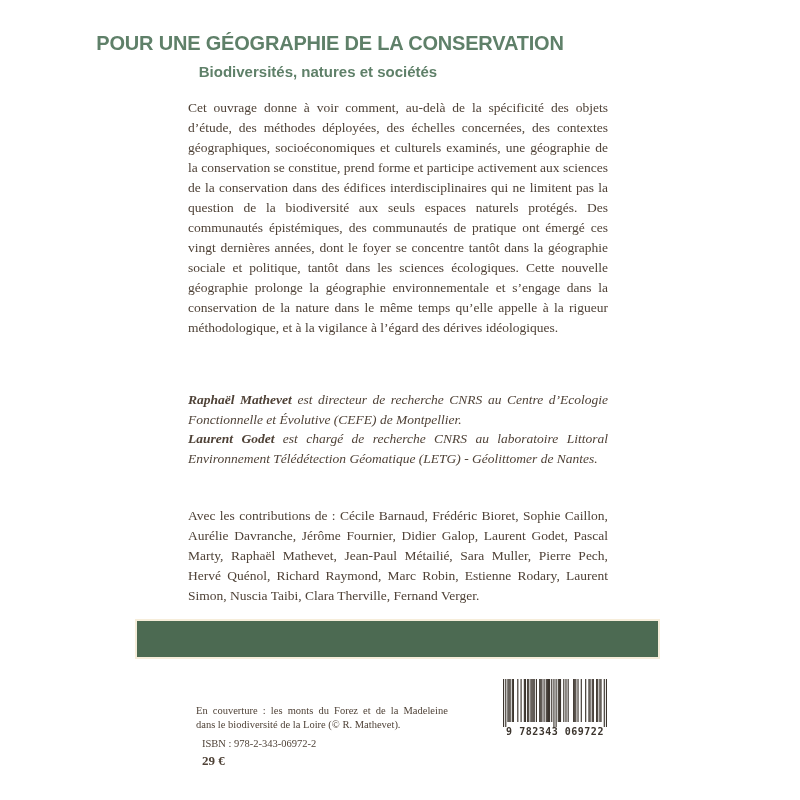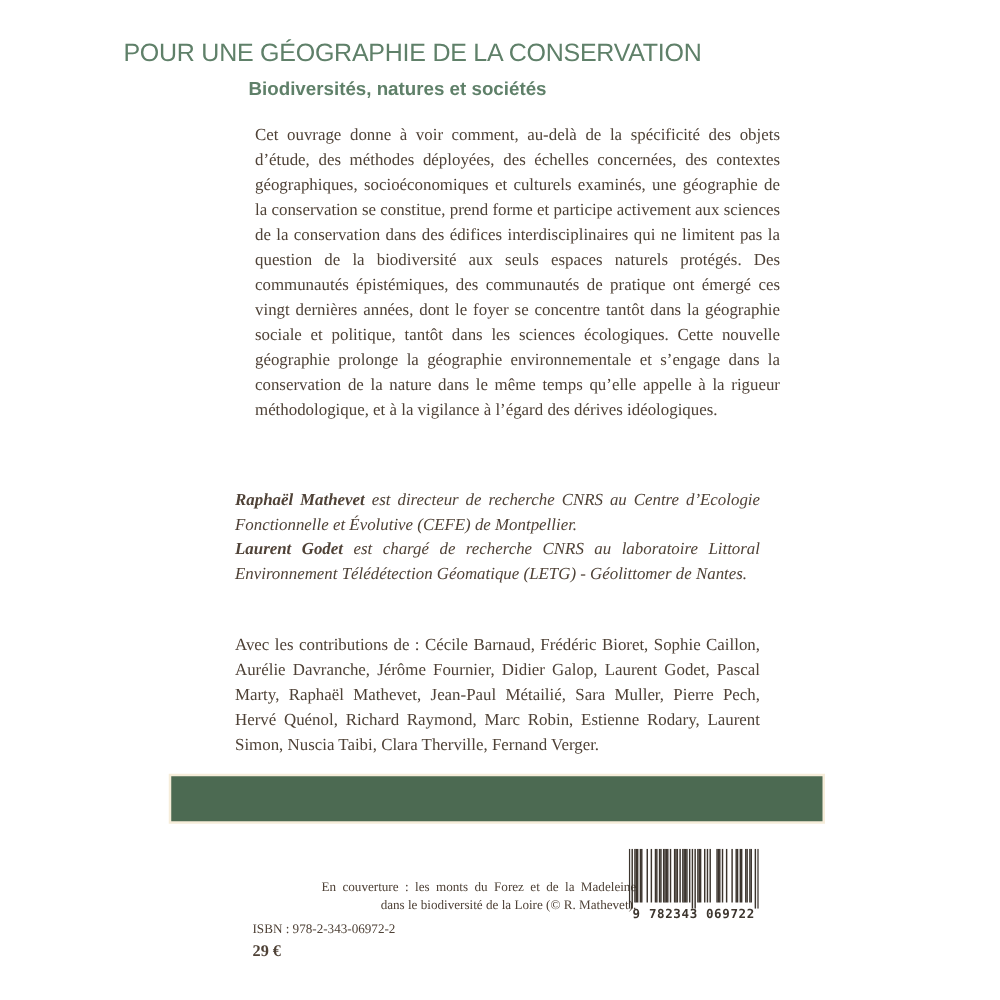--- a/index.html
+++ b/index.html
@@ -6,42 +6,42 @@
   body{
     width:800px;height:800px;position:relative;overflow:hidden;
     background:#ffffff;
     font-family:"Liberation Serif", serif;
     color:var(--ink,#4f4237);
   }
   .abs{position:absolute;}
   .title{
     top:32px;left:0;width:660px;text-align:center;
     font-family:"Liberation Sans", sans-serif;
-    font-weight:normal;font-size:20px;letter-spacing:-0.2px;
+    font-weight:bold;font-size:20px;letter-spacing:-0.2px;
     color:var(--green,#5f8069);
   }
   .subtitle{
     top:63px;left:0;width:636px;text-align:center;
     font-family:"Liberation Sans", sans-serif;
     font-weight:bold;font-size:15px;
     color:var(--green,#5f8069);
   }
   .col{left:188px;width:420px;font-size:13.5px;line-height:20px;text-align:justify;}
-  .summary{top:98px;margin-left:16px;}
+  .summary{top:98px;}
   .bio1{top:376px;}
   .bio2{top:415px;}
   .contributors{top:506px;}
   .bio-name{font-weight:bold;font-style:italic;}
   .bio-text{font-style:italic;}
   .band{
     top:621px;left:137px;width:521px;height:36px;
     background:var(--band,#4c6a52);
     box-shadow:0 0 0 2px #f6edda;
   }
-  .credit{left:215px;width:294px;font-size:10.5px;line-height:13.5px;text-align:right;}
+  .credit{left:196px;width:294px;font-size:10.5px;line-height:13.5px;}
   .credit1{top:704px;word-spacing:2.5px;}
   .credit2{top:718px;}
   .isbn{top:738px;left:202px;font-size:10.5px;}
   .price{top:753px;left:202px;font-size:13px;font-weight:bold;}
   .barcode{left:503px;top:679px;width:104px;text-align:center;}
   .barcode svg{display:block;width:104px;height:48px;}
   .barcode svg rect{fill:var(--bar,#3c352e);}
   .barcode-digits{
     font-family:"DejaVu Sans Mono", monospace;
     font-size:10px;font-weight:bold;letter-spacing:0.5px;

